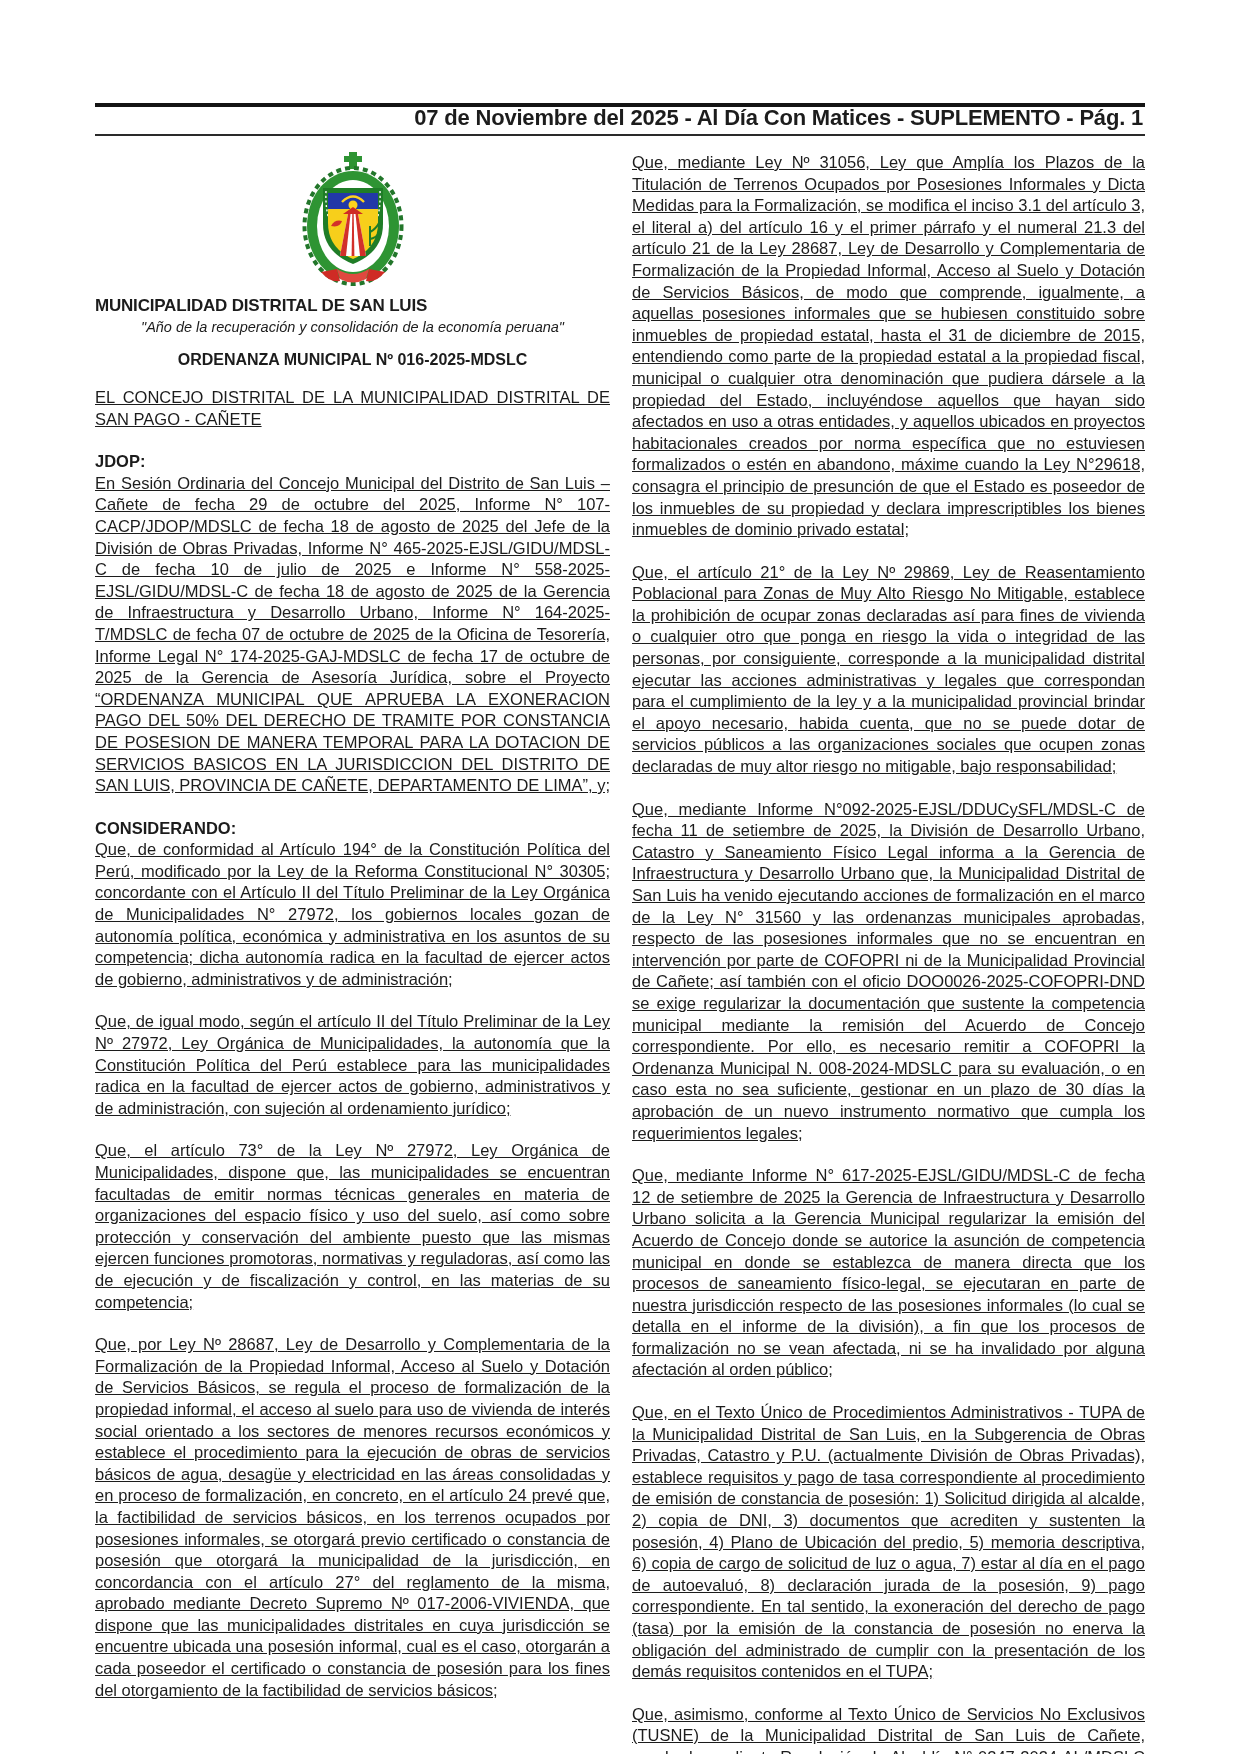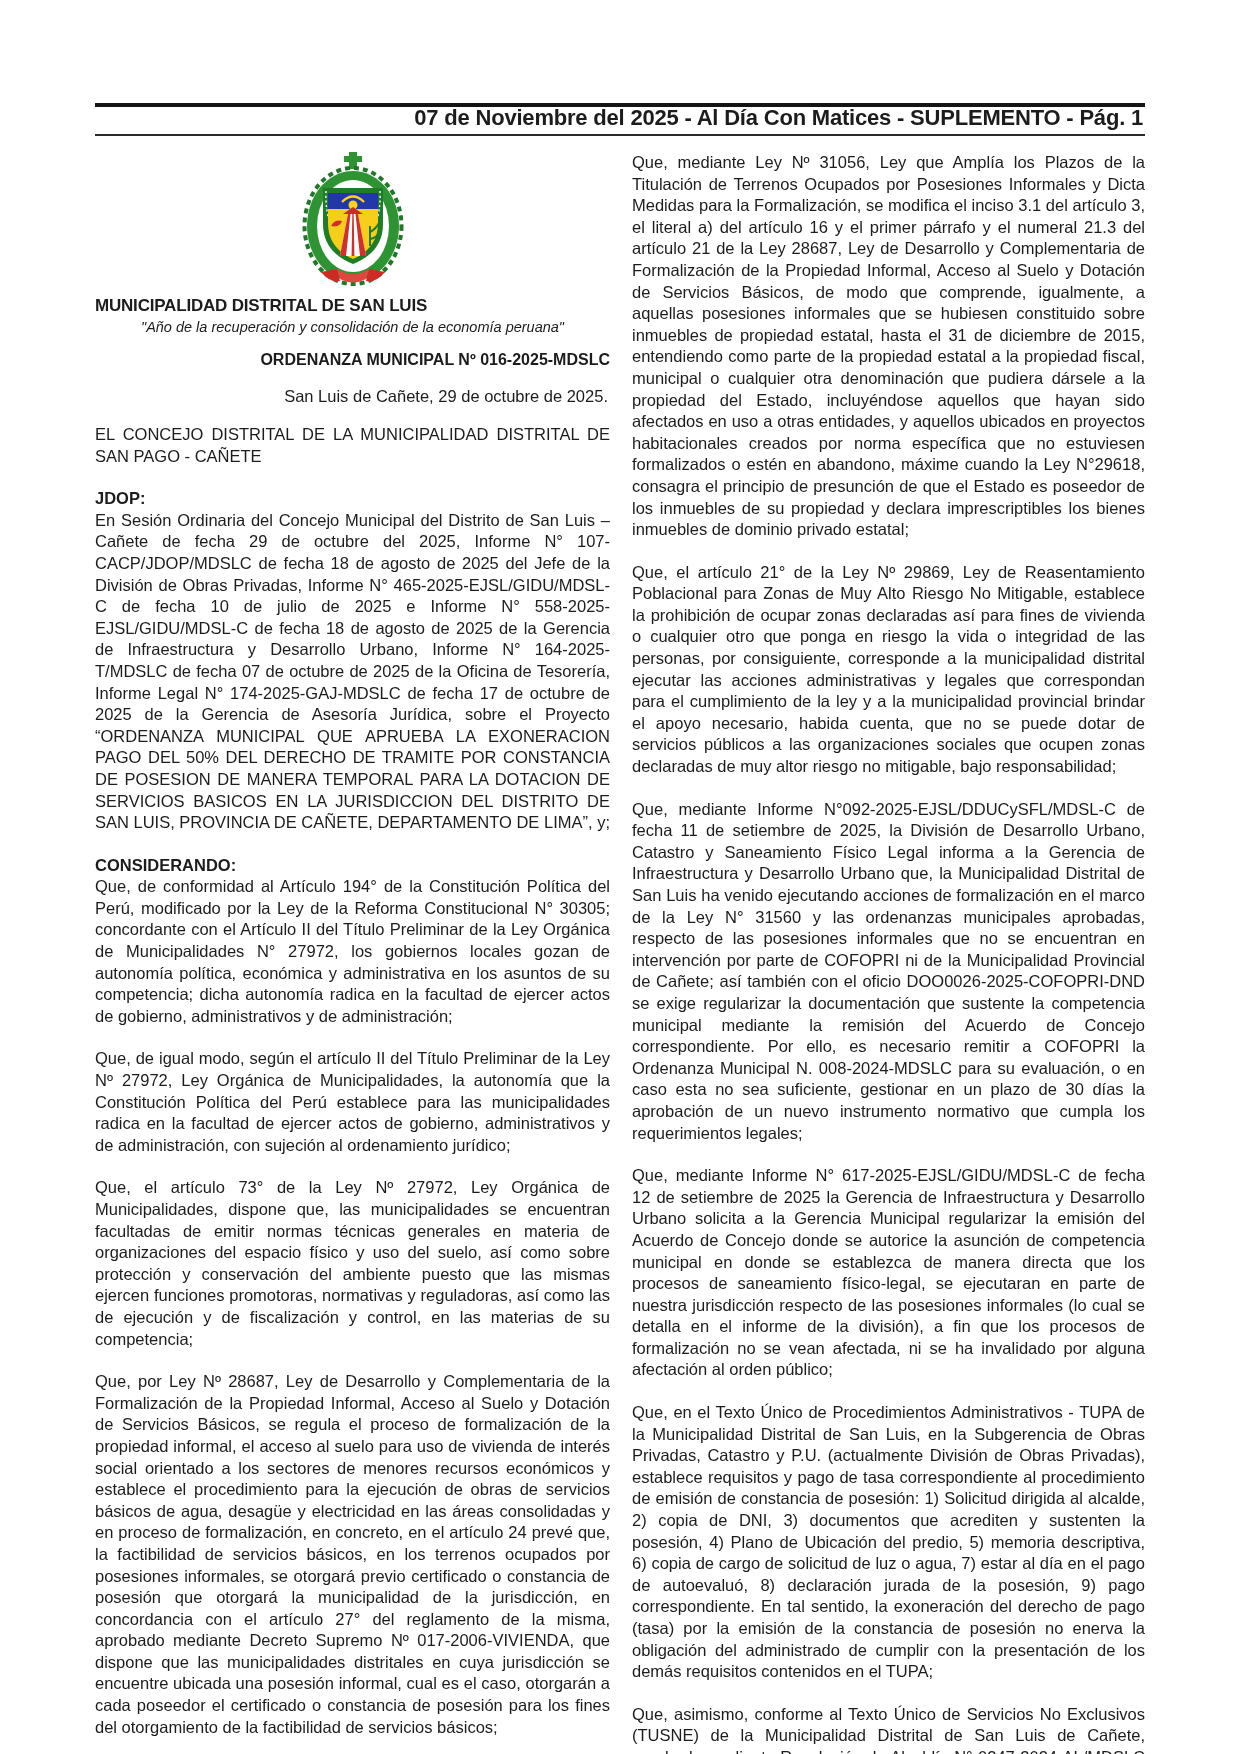--- a/index.html
+++ b/index.html
@@ -17,26 +17,26 @@
     position:absolute; left:95px; width:1048px; top:105px;
     font-size:22px; font-weight:700; letter-spacing:-0.2px;
     text-align:right; white-space:nowrap;
   }
   .col { position:absolute; top:148px; }
   .col-left  { left:95px;  width:515px; }
   .col-right { left:632px; width:513px; padding-top:4px; }
   .crest-wrap { width:104px; height:134px; margin:4px auto 10px auto; }
   .institution { text-align:left; font-weight:700; font-size:17px; letter-spacing:-0.2px; margin:0 0 3px 0; }
   .motto { text-align:center; font-style:italic; font-size:14.5px; margin:0 0 16px 0; }
-  .ordinance { text-align:right; font-weight:700; font-size:16px; margin:0 0 18px 0; }
+  .ordinance { text-align:center; font-weight:700; font-size:16px; margin:0 0 18px 0; }
   .dateline { text-align:right; font-size:16.5px; margin:0 0 18px 0; padding-right:2px; }
   .para, .council {
     margin:0 0 21px 0;
     font-size:16.5px; line-height:21.6px;
-    text-align:justify; overflow-wrap:break-word;
+    text-align:justify; overflow-wrap:break-word;text-decoration:underline;
   }
   .sec-heading { font-weight:700; font-size:16.5px; line-height:21.6px; }
 </style>
 </head>
 <body>
 
 <div class="page">
 
   <div class="rule-thick"></div>
   <div class="page-header-text">07 de Noviembre del 2025 - Al Día Con Matices - SUPLEMENTO - Pág. 1</div>
@@ -83,21 +83,20 @@
 
         <path d="M20 120 q9 11 19 9 l-3 -12 z" fill="#cf2b25"></path>
         <path d="M84 120 q-9 11 -19 9 l3 -12 z" fill="#cf2b25"></path>
         <path d="M36 117 q16 10 32 0 l-3 10 q-13 7 -26 0 z" fill="#e0483f"></path>
       </svg>
     </div>
 
     <div class="institution">MUNICIPALIDAD DISTRITAL DE SAN LUIS</div>
     <div class="motto">"Año de la recuperación y consolidación de la economía peruana"</div>
     <div class="ordinance">ORDENANZA MUNICIPAL Nº 016-2025-MDSLC</div>
-    <div class="dateline">San Luis de Cañete, 29 de octubre de 2025.</div>
     <p class="council">EL CONCEJO DISTRITAL DE LA MUNICIPALIDAD DISTRITAL DE SAN PAGO - CAÑETE</p>
 
     <div class="sec-heading">JDOP:</div>
     <p class="para">En Sesión Ordinaria del Concejo Municipal del Distrito de San Luis – Cañete de fecha 29 de octubre del 2025, Informe N° 107-CACP/JDOP/MDSLC de fecha 18 de agosto de 2025 del Jefe de la División de Obras Privadas, Informe N° 465-2025-EJSL/GIDU/MDSL-C de fecha 10 de julio de 2025 e Informe N° 558-2025-EJSL/GIDU/MDSL-C de fecha 18 de agosto de 2025 de la Gerencia de Infraestructura y Desarrollo Urbano, Informe N° 164-2025-T/MDSLC de fecha 07 de octubre de 2025 de la Oficina de Tesorería, Informe Legal N° 174-2025-GAJ-MDSLC de fecha 17 de octubre de 2025 de la Gerencia de Asesoría Jurídica, sobre el Proyecto “ORDENANZA MUNICIPAL QUE APRUEBA LA EXONERACION PAGO DEL 50% DEL DERECHO DE TRAMITE POR CONSTANCIA DE POSESION DE MANERA TEMPORAL PARA LA DOTACION DE SERVICIOS BASICOS EN LA JURISDICCION DEL DISTRITO DE SAN LUIS, PROVINCIA DE CAÑETE, DEPARTAMENTO DE LIMA”, y;</p>
 
     <div class="sec-heading">CONSIDERANDO:</div>
     <p class="para">Que, de conformidad al Artículo 194° de la Constitución Política del Perú, modificado por la Ley de la Reforma Constitucional N° 30305; concordante con el Artículo II del Título Preliminar de la Ley Orgánica de Municipalidades N° 27972, los gobiernos locales gozan de autonomía política, económica y administrativa en los asuntos de su competencia; dicha autonomía radica en la facultad de ejercer actos de gobierno, administrativos y de administración;</p>
     <p class="para">Que, de igual modo, según el artículo II del Título Preliminar de la Ley Nº 27972, Ley Orgánica de Municipalidades, la autonomía que la Constitución Política del Perú establece para las municipalidades radica en la facultad de ejercer actos de gobierno, administrativos y de administración, con sujeción al ordenamiento jurídico;</p>
     <p class="para">Que, el artículo 73° de la Ley Nº 27972, Ley Orgánica de Municipalidades, dispone que, las municipalidades se encuentran facultadas de emitir normas técnicas generales en materia de organizaciones del espacio físico y uso del suelo, así como sobre protección y conservación del ambiente puesto que las mismas ejercen funciones promotoras, normativas y reguladoras, así como las de ejecución y de fiscalización y control, en las materias de su competencia;</p>
     <p class="para">Que, por Ley Nº 28687, Ley de Desarrollo y Complementaria de la Formalización de la Propiedad Informal, Acceso al Suelo y Dotación de Servicios Básicos, se regula el proceso de formalización de la propiedad informal, el acceso al suelo para uso de vivienda de interés social orientado a los sectores de menores recursos económicos y establece el procedimiento para la ejecución de obras de servicios básicos de agua, desagüe y electricidad en las áreas consolidadas y en proceso de formalización, en concreto, en el artículo 24 prevé que, la factibilidad de servicios básicos, en los terrenos ocupados por posesiones informales, se otorgará previo certificado o constancia de posesión que otorgará la municipalidad de la jurisdicción, en concordancia con el artículo 27° del reglamento de la misma, aprobado mediante Decreto Supremo Nº 017-2006-VIVIENDA, que dispone que las municipalidades distritales en cuya jurisdicción se encuentre ubicada una posesión informal, cual es el caso, otorgarán a cada poseedor el certificado o constancia de posesión para los fines del otorgamiento de la factibilidad de servicios básicos;</p>

